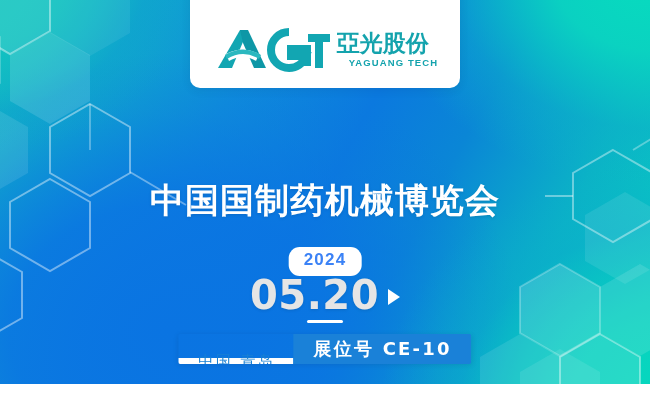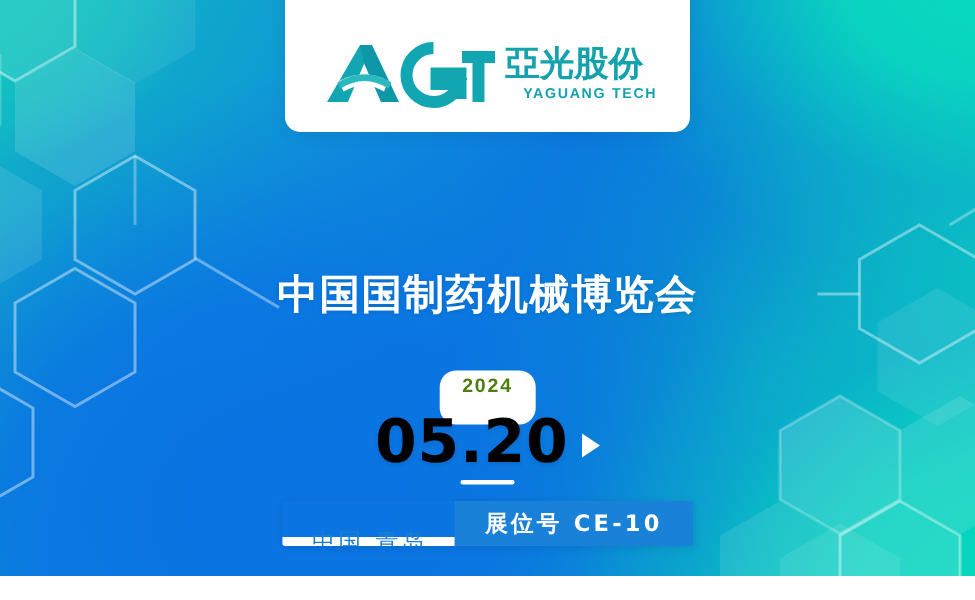--- a/index.html
+++ b/index.html
@@ -120,60 +120,60 @@
     top: 120px;
     font-size: 32px;
     font-weight: bold;
     color: #ffffff;
     letter-spacing: 1px;
     font-family: "DejaVu Sans", "Liberation Sans", sans-serif;
     text-shadow: 0 1px 3px rgba(0,50,90,0.18);
   }
   #title-line2 {
     top: 178px;
-    font-size: 27px;
+    font-size: 34px;
     font-weight: bold;
     color: #ffffff;
     letter-spacing: 1px;
     font-family: "DejaVu Sans", "Liberation Sans", sans-serif;
     text-shadow: 0 1px 3px rgba(0,50,90,0.18);
   }
 
   
   #year-pill {
     position: absolute;
     left: 50%;
     transform: translateX(-50%);
     top: 247px;
     background: #ffffff;
-    color: #4d7c0f;
-    font-size: 13px;
+    color: #3b82f6;
+    font-size: 17px;
     font-weight: bold;
     letter-spacing: 1.2px;
-    padding: 2px 15px 18px 15px;
+    padding: 2px 15px 6px 15px;
     border-radius: 11px;
     line-height: 1.25;
     font-family: "Liberation Sans", sans-serif;
   }
 
   
   #date-row {
     position: absolute;
     left: 0;
     top: 272px;
     width: 650px;
     display: flex;
     align-items: center;
     justify-content: center;
     gap: 9px;
   }
   .date-part {
     font-size: 40px;
     font-weight: bold;
-    color: #000000;
+    color: #e5e5e5;
     letter-spacing: 0.5px;
     font-family: "DejaVu Sans", "Liberation Sans", sans-serif;
     text-shadow: 0 1px 3px rgba(0,50,90,0.18);
   }
   #date-arrow {
     width: 0;
     height: 0;
     border-left: 12px solid #ffffff;
     border-top: 8px solid transparent;
     border-bottom: 8px solid transparent;
@@ -211,21 +211,21 @@
     letter-spacing: 2.5px;
     display: flex;
     align-items: center;
     padding: 0 18px 0 20px;
     font-family: "DejaVu Sans", "Liberation Sans", sans-serif;
     margin-top: 24px;
   }
   #info-right {
     background: #1a81d8;
     color: #ffffff;
-    font-size: 15px;
+    font-size: 18px;
     font-weight: bold;
     letter-spacing: 2.2px;
     display: flex;
     align-items: center;
     padding: 0 20px 0 20px;
     font-family: "DejaVu Sans", "Liberation Sans", sans-serif;
   }
 </style>
 </head>
 <body>

